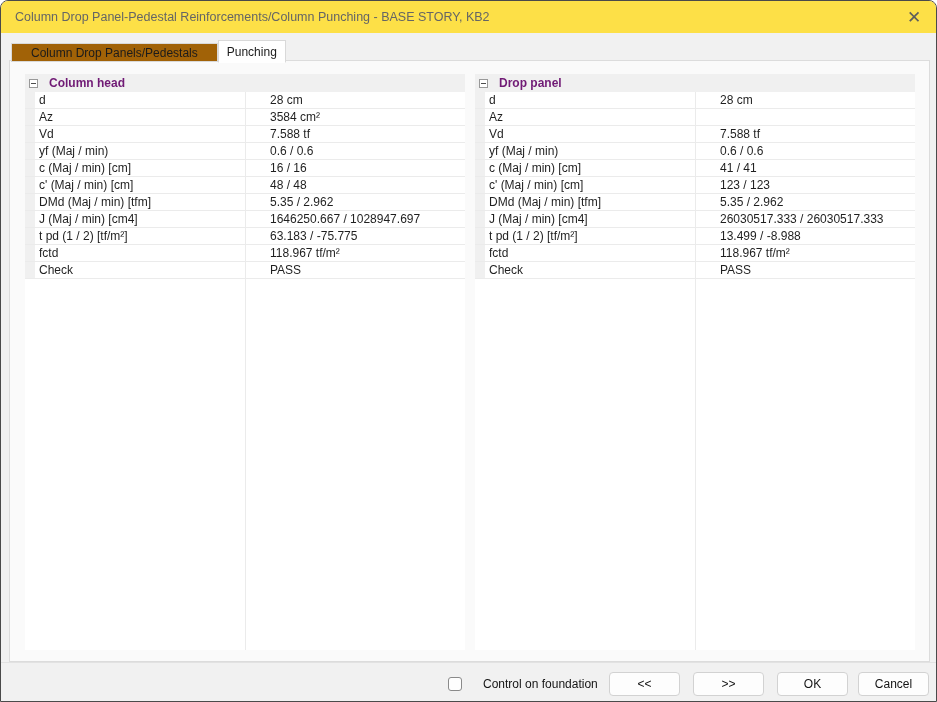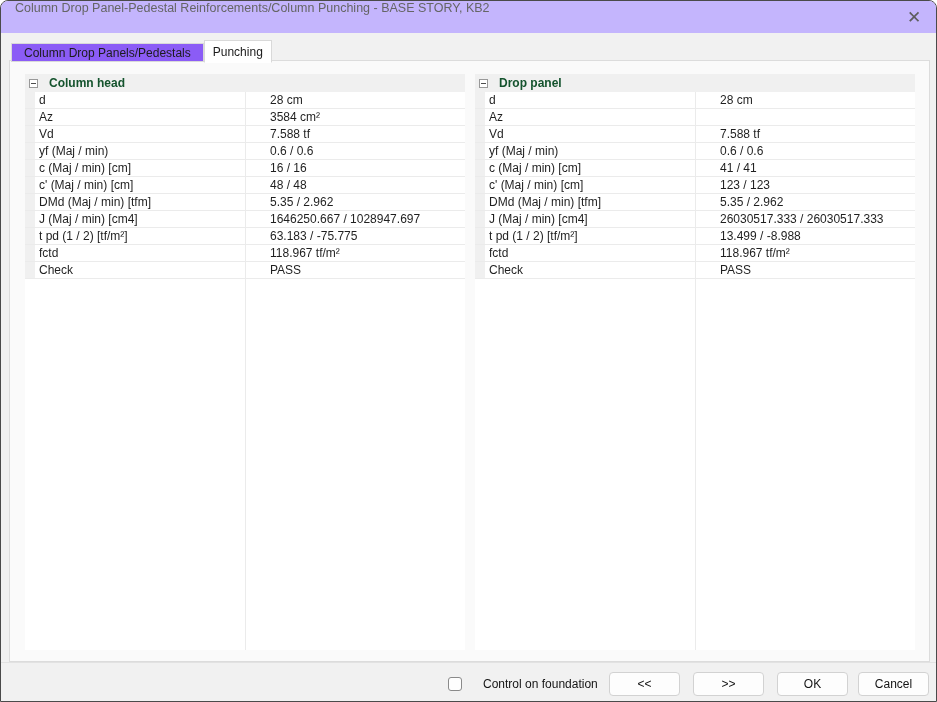--- a/index.html
+++ b/index.html
@@ -6,33 +6,33 @@
   body { background:#ffffff; font-family:"Liberation Sans", sans-serif; }
   .window {
     position:relative; width:937px; height:702px;
     background:#f1f1f1; border:1px solid #4a4a4a;
     border-radius:8px 8px 0 0; overflow:hidden;
     font-size:12px; color:#1b1b1b;
   }
   
   .titlebar {
     position:absolute; left:0; top:0; right:0; height:32px;
-    background:#c4b5fd; display:flex; padding-left:14px;
+    background:#fde047; display:flex; align-items:center; padding-left:14px;
   }
   .title-text { color:#656565; font-size:12.5px; white-space:nowrap; }
   .close-btn {
     position:absolute; right:6px; top:3px; width:32px; height:26px;
     display:flex; align-items:center; justify-content:center;
     color:#5d5d5d; font-size:17px; cursor:default; background:transparent; border:none;
   }
   
   .tabstrip { position:absolute; left:10px; top:32px; height:29px; display:flex; align-items:flex-end; z-index:3; }
   .tab {
     display:flex; align-items:center; border:1px solid #d9d9d9;
-    background:#8b5cf6; height:19px; padding:0 12px; white-space:nowrap; color:#1b1b1b;
+    background:#a16207; height:19px; padding:0 19px; white-space:nowrap; color:#1b1b1b;
   }
   .tab.active {
     background:#ffffff; height:23px; padding:0 8px;
     border-bottom:1px solid #ffffff; margin-bottom:-1px; z-index:4;
   }
   
   .tabpage {
     position:absolute; left:8px; top:59px; width:921px; height:602px;
     background:#fafafa; border:1px solid #dcdcdc;
   }
@@ -43,21 +43,21 @@
   .panel-header {
     height:18px; background:#f0f0f0; display:flex; align-items:center;
   }
   .collapse-icon {
     width:9px; height:9px; border:1px solid #999999; background:#ffffff;
     margin-left:4px; position:relative; flex:0 0 auto;
   }
   .collapse-icon::after {
     content:""; position:absolute; left:1px; right:1px; top:3px; height:1px; background:#4d4d4d;
   }
-  .panel-title { margin-left:11px; font-weight:bold; color:#14532d; white-space:nowrap; }
+  .panel-title { margin-left:11px; font-weight:bold; color:#701a75; white-space:nowrap; }
   .panel-body { position:absolute; left:0; right:0; top:18px; bottom:0; background:#ffffff; }
   .vdivider { position:absolute; left:220px; top:0; bottom:0; width:1px; background:#ebebeb; }
   .rows { position:relative; }
   .prow { display:flex; height:17px; border-bottom:1px solid #ebebeb; align-items:center; }
   .gutter { width:10px; align-self:stretch; background:#f0f0f0; flex:0 0 auto; }
   .plabel { width:210px; padding-left:4px; white-space:nowrap; overflow:hidden; color:#1f1f1f; }
   .pvalue { flex:1; padding-left:25px; white-space:nowrap; overflow:hidden; color:#1f1f1f; position:relative; z-index:1; }
   
   .footer {
     position:absolute; left:0; right:0; top:661px; bottom:0;

